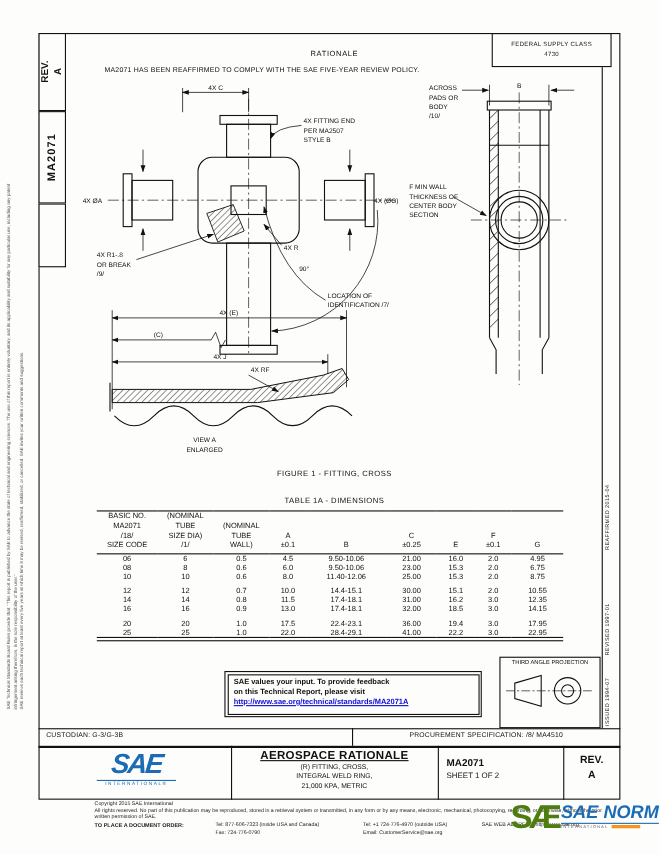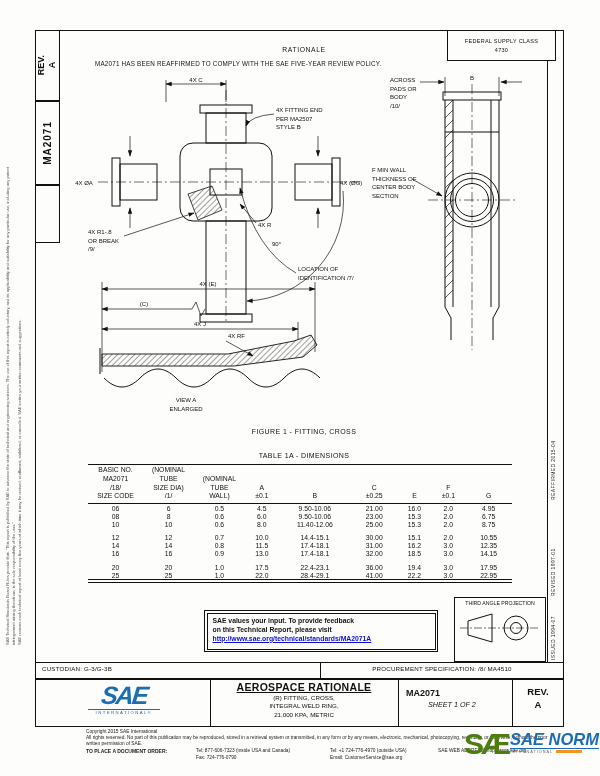--- a/index.html
+++ b/index.html
@@ -75,21 +75,21 @@
 
   
   #custodian-text{left:42px;top:665px;font-size:6.2px;letter-spacing:.2px;}
   #procurement-text{left:322px;top:665px;width:240px;text-align:center;font-size:6.2px;letter-spacing:.2px;}
 
   
   .tb-v{top:678px;height:49px;}
   #tb-title{left:210px;top:681px;width:188px;text-align:center;font-size:10.5px;font-weight:bold;text-decoration:underline;letter-spacing:.3px;}
   #tb-sub{left:210px;top:694px;width:188px;text-align:center;font-size:6.2px;line-height:1.35;}
   #tb-doc{left:406px;top:688px;font-size:9px;font-weight:bold;}
-  #tb-sheet{left:428px;top:700px;font-size:7.2px;font-style:italic;}
+  #tb-sheet{left:406px;top:700px;font-size:7.2px;}
   #tb-revl{left:512px;top:686px;width:52px;text-align:center;font-size:9.5px;font-weight:bold;}
   #tb-reva{left:512px;top:699px;width:52px;text-align:center;font-size:9.5px;font-weight:bold;}
 
   
   #sae-logo{left:88px;top:684px;width:72px;text-align:center;}
   #sae-word{font-size:25px;font-weight:bold;font-style:italic;color:#1B6BB5;letter-spacing:-2px;line-height:.95;transform:skewX(-6deg);}
   #sae-int{font-size:4.3px;color:#1B6BB5;letter-spacing:1.4px;border-top:1px solid #1B6BB5;margin-top:1px;padding-top:.5px;}
 
   
   .legal{font-size:4.8px;color:#222;line-height:1.2;}

